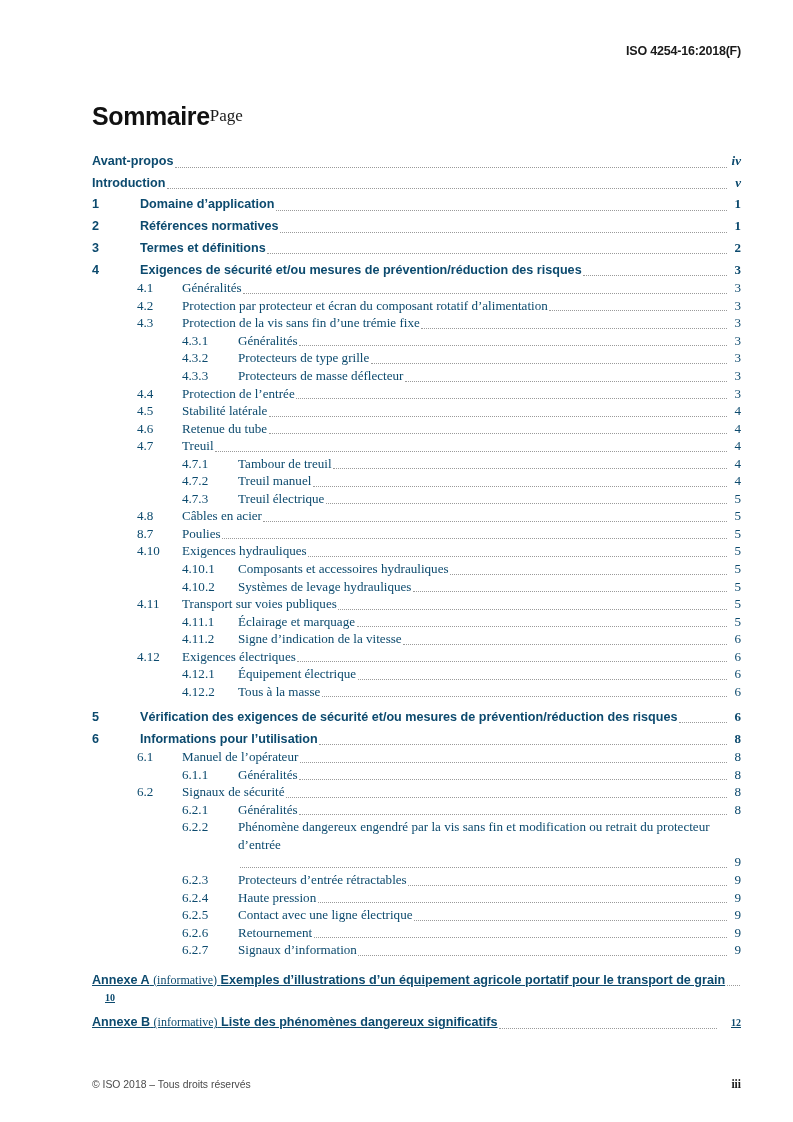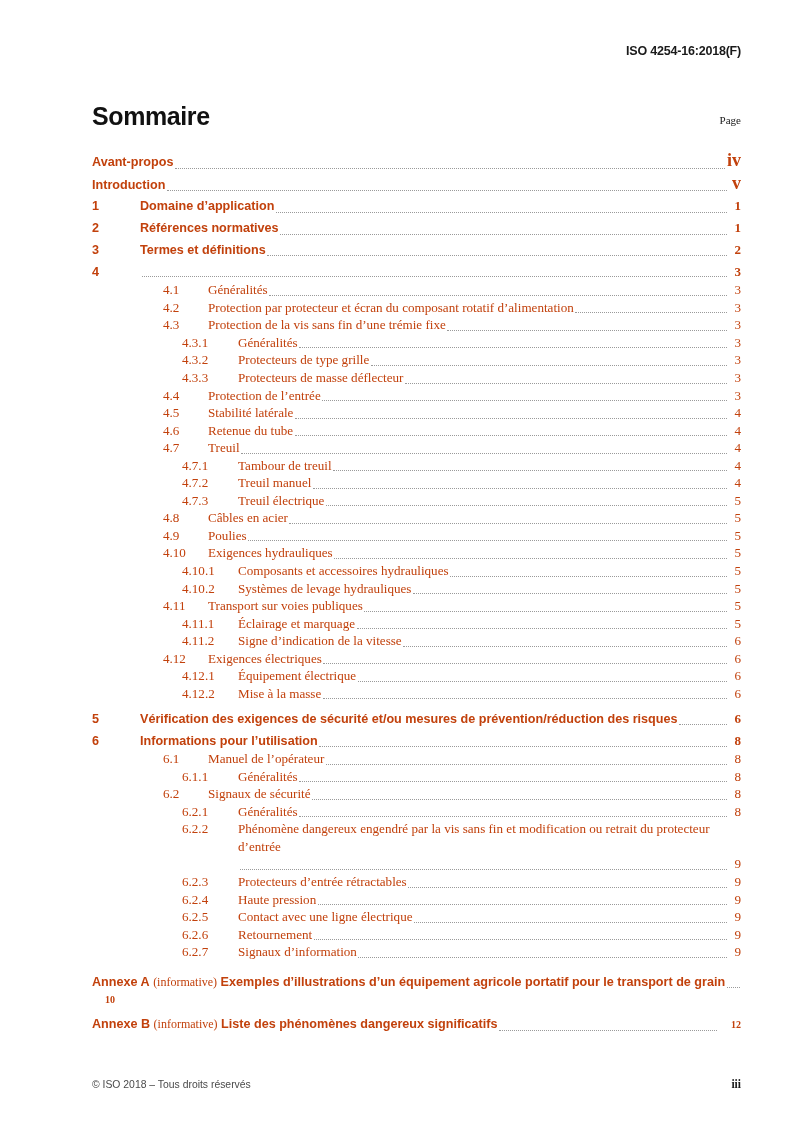--- a/index.html
+++ b/index.html
@@ -34,50 +34,50 @@
   }
 
   
   .toc-head {
     position: absolute;
     top: 104px;
     left: 92px;
     right: 52px;
     display: flex;
     align-items: flex-end;
-    justify-content: space-between;
+    justify-content: flex-start;
   }
   .toc-title {
     font-family: "Liberation Sans", sans-serif;
     font-weight: bold;
     font-size: 25px;
     letter-spacing: -0.4px;
     line-height: 1;
     color: #111;
   }
   .page-word {
-    font-size: 11px;
+    font-size: 17px;
     color: #1a1a1a;
     padding-bottom: 3px;
   }
 
   
   .toc {
     position: absolute;
     top: 152px;
     left: 92px;
     width: 649px;
   }
 
   .row {
     display: flex;
     align-items: baseline;
     font-size: 13.1px;
     line-height: 17.55px;
-    color: #c2410c;
+    color: #0c4a6e;
   }
 
   .num {
     flex: 0 0 auto;
     white-space: nowrap;
   }
 
   
   .body-wrap {
     flex: 1 1 auto;
@@ -98,37 +98,38 @@
     transform: translateY(-3px);
     height: 0;
     margin: 0 1.5px 0 1.5px;
   }
   .pg {
     flex: 0 0 auto;
     text-align: right;
     min-width: 13px;
   }
   .lvl0 { font-family: "Liberation Sans", sans-serif; font-weight: bold; font-size: 12.6px; }
-  .lvl0 .pg { font-family: "Liberation Serif", serif; font-weight: bold; font-size: 18px; }
+  .lvl0 .pg { font-family: "Liberation Serif", serif; font-weight: bold; font-size: 13px; font-style: italic; }
 
   .lvl1 { font-family: "Liberation Sans", sans-serif; font-weight: bold; font-size: 12.6px; }
   .lvl1 .num { width: 48px; }
   .lvl1 .pg { font-family: "Liberation Serif", serif; font-weight: bold; font-size: 13px; }
 
   .lvl2 { font-size: 13.1px; }
-  .lvl2 .num { width: 45px; margin-left: 71px; }
+  .lvl2 .num { width: 45px; margin-left: 45px; }
 
   .lvl3 { font-size: 13.1px; }
   .lvl3 .num { width: 56px; margin-left: 90px; }
 
   
   .annex {
     font-family: "Liberation Sans", sans-serif;
     font-weight: bold;
     font-size: 12.6px;
+    text-decoration: underline;
   }
   .annex .pg { font-family: "Liberation Serif", serif; font-weight: bold; font-size: 10px; margin-left: 10px; }
   .annex .kindword {
     font-family: "Liberation Serif", serif;
     font-weight: normal;
     font-size: 12px;
   }
   .annex .label { padding-left: 0; }
 
   
@@ -208,20 +209,21 @@
         <span class="body-wrap">
           <span class="label">Termes et définitions</span>
           <span class="leader"></span>
           <span class="pg">2</span>
         </span>
       </div>
       <div class="gap-sm"></div>
       <div class="row lvl1">
         <span class="num">4</span>
         <span class="body-wrap">
+          <span class="label">Exigences de sécurité et/ou mesures de prévention/réduction des risques</span>
           <span class="leader"></span>
           <span class="pg">3</span>
         </span>
       </div>
       <div class="" style="height: 0px;"></div>
       <div class="row lvl2">
         <span class="num">4.1</span>
         <span class="body-wrap">
           <span class="label">Généralités</span>
           <span class="leader"></span>
@@ -340,21 +342,21 @@
       <div class="row lvl2">
         <span class="num">4.8</span>
         <span class="body-wrap">
           <span class="label">Câbles en acier</span>
           <span class="leader"></span>
           <span class="pg">5</span>
         </span>
       </div>
       <div class="" style="height: 0px;"></div>
       <div class="row lvl2">
-        <span class="num">4.9</span>
+        <span class="num">8.7</span>
         <span class="body-wrap">
           <span class="label">Poulies</span>
           <span class="leader"></span>
           <span class="pg">5</span>
         </span>
       </div>
       <div class="" style="height: 0px;"></div>
       <div class="row lvl2">
         <span class="num">4.10</span>
         <span class="body-wrap">
@@ -423,21 +425,21 @@
         <span class="body-wrap">
           <span class="label">Équipement électrique</span>
           <span class="leader"></span>
           <span class="pg">6</span>
         </span>
       </div>
       <div class="" style="height: 0px;"></div>
       <div class="row lvl3">
         <span class="num">4.12.2</span>
         <span class="body-wrap">
-          <span class="label">Mise à la masse</span>
+          <span class="label">Tous à la masse</span>
           <span class="leader"></span>
           <span class="pg">6</span>
         </span>
       </div>
       <div class="gap-md"></div>
       <div class="row lvl1">
         <span class="num">5</span>
         <span class="body-wrap">
           <span class="label">Vérification des exigences de sécurité et/ou mesures de prévention/réduction des risques</span>
           <span class="leader"></span>

